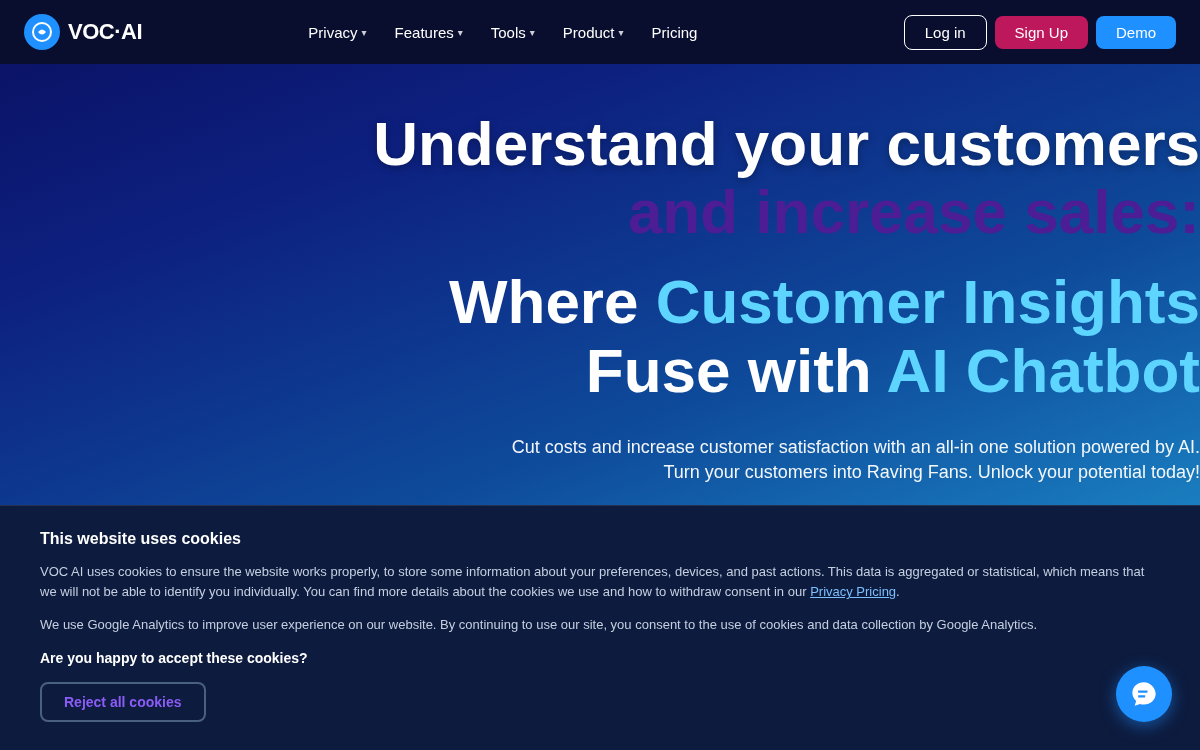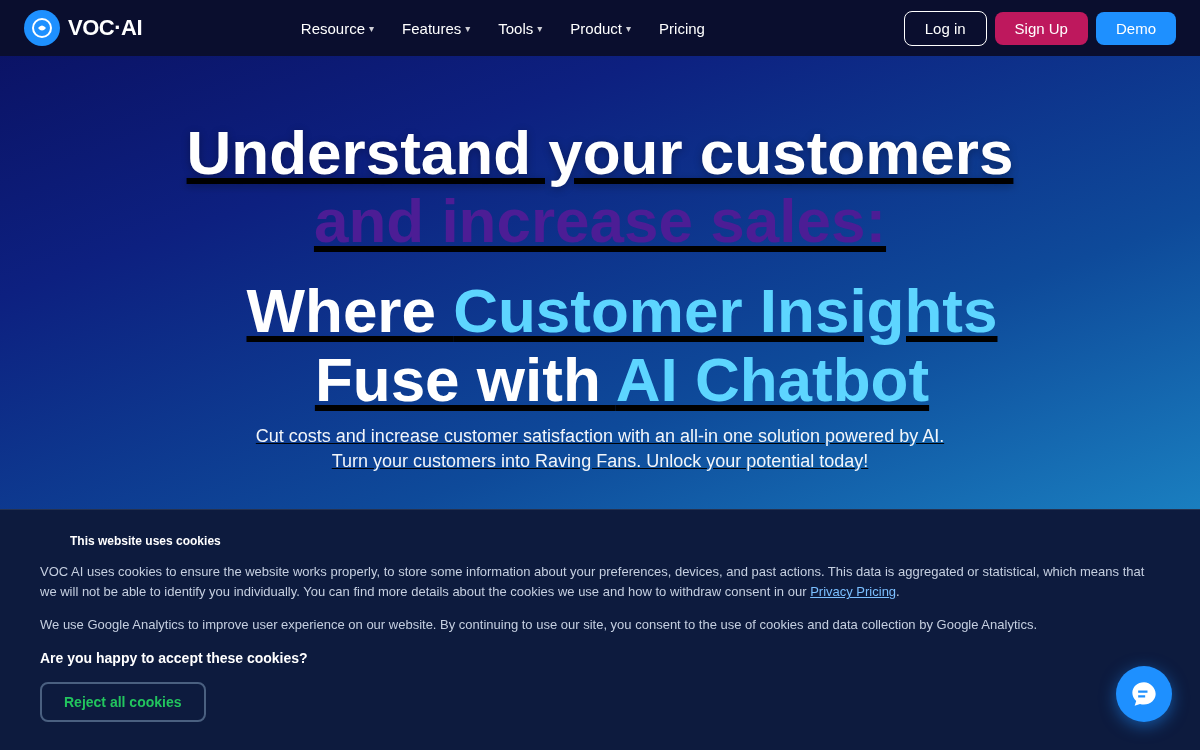--- a/index.html
+++ b/index.html
@@ -1,20 +1,20 @@
 <!DOCTYPE html>
 <html><head>
   <meta charset="utf-8">
   <style>
     * { margin: 0; padding: 0; box-sizing: border-box; }
     body { width: 1200px; height: 750px; overflow: hidden; font-family: -apple-system, BlinkMacSystemFont, 'Segoe UI', sans-serif; }
 
     
     nav {
-      position: absolute; top: 0; left: 0; right: 0; height: 56px;
+      position: absolute; top: 0; left: 0; right: 0; height: 64px;
       background: #0a0e2e;
       display: flex; align-items: center; justify-content: space-between;
       padding: 0 24px; z-index: 100;
     }
     .logo {
       display: flex; align-items: center; gap: 8px;
       color: white; font-size: 22px; font-weight: 800; letter-spacing: -0.5px;
     }
     .logo-icon {
       width: 36px; height: 36px;
@@ -65,52 +65,52 @@
     .hero-title-3 {
       font-size: 62px; font-weight: 800; color: white; line-height: 1.1; padding-left: 44px;
     }
     .hero-title-highlight-1 {
       color: #5dd5ff; font-size: 62px; font-weight: 800;
     }
     .hero-title-highlight-2 {
       color: #5dd5ff; font-size: 62px; font-weight: 800;
     }
     .hero-sub {
-      margin-top: 8px; color: white; font-size: 18px; line-height: 1.6; opacity: 0.95;
+      margin-top: 28px; color: white; font-size: 18px; line-height: 1.6; opacity: 0.95;
     }
     .hero-sub-2 { color: white; font-size: 18px; opacity: 0.95; }
 
     
     .cookie-banner {
       position: absolute; bottom: 0; left: 0; right: 0;
       background: #0d1b3e;
       padding: 24px 40px 28px;
       z-index: 200;
       border-top: 1px solid rgba(255,255,255,0.1);
     }
     .cookie-title {
-      color: white; font-size: 12px; font-weight: 700; margin-bottom: 14px; margin-left: 30px;
+      color: white; font-size: 16px; font-weight: 700; margin-bottom: 14px;
     }
     .cookie-text {
       color: #c5cfe0; font-size: 13px; line-height: 1.6; margin-bottom: 12px;
     }
     .cookie-text a { color: #7bbfff; text-decoration: underline; cursor: pointer; }
     .cookie-analytics {
       color: #c5cfe0; font-size: 13px; line-height: 1.6; margin-bottom: 14px;
     }
     .cookie-question {
       color: white; font-size: 14px; font-weight: 700; margin-bottom: 16px;
     }
     .cookie-buttons { display: flex; gap: 12px; }
     .btn-accept {
       background: #1e90ff; color: white; border: none;
       padding: 10px 22px; border-radius: 8px; font-size: 14px; font-weight: 600; cursor: pointer;
     }
     .btn-reject {
-      background: transparent; color: #22c55e; border: 2px solid #4a6080;
+      background: transparent; color: #8b5cf6; border: 2px solid #4a6080;
       padding: 10px 22px; border-radius: 8px; font-size: 14px; font-weight: 600; cursor: pointer;
     }
 
     
     .chat-btn {
       position: absolute; bottom: 28px; right: 28px;
       width: 56px; height: 56px; border-radius: 50%;
       background: #1e90ff;
       display: flex; align-items: center; justify-content: center;
       cursor: pointer; z-index: 300; box-shadow: 0 4px 16px rgba(30,144,255,0.5);
@@ -129,21 +129,21 @@
       <svg width="22" height="22" viewBox="0 0 22 22" fill="none">
         <circle cx="11" cy="11" r="9" stroke="white" stroke-width="2" fill="none"></circle>
         <path d="M7 11 Q11 6 15 11 Q11 16 7 11Z" fill="white"></path>
       </svg>
     </div>
     <span>VOC·AI</span>
   </div>
 
   <div class="nav-links">
     <div class="nav-item">
-      <span>Resource</span>
+      <span>Privacy</span>
       <span class="chevron">▾</span>
     </div>
     <div class="nav-item">
       <span>Features</span>
       <span class="chevron">▾</span>
     </div>
     <div class="nav-item">
       <span>Tools</span>
       <span class="chevron">▾</span>
     </div>
@@ -156,21 +156,21 @@
     </div>
   </div>
 
   <div class="nav-actions">
     <button class="btn-login">Log in</button>
     <button class="btn-signup">Sign Up</button>
     <button class="btn-demo">Demo</button>
   </div>
 </nav>
 
-<div style="position:absolute;top:119px;left:0;right:0;text-align:center;z-index:10;text-decoration:underline;">
+<div style="position:absolute;top:110px;left:0;right:0;text-align:right;z-index:10;">
   <div class="hero-title-1">Understand your customers</div>
   <div class="hero-title-2">and increase sales:</div>
   <div class="hero-title-3">
     <span>Where </span><span class="hero-title-highlight-1">Customer Insights</span>
   </div>
   <div class="hero-title-3">
     <span>Fuse with </span><span class="hero-title-highlight-2">AI Chatbot</span>
   </div>
   <p class="hero-sub">Cut costs and increase customer satisfaction with an all-in one solution powered by AI.</p>
   <p class="hero-sub-2">Turn your customers into Raving Fans. Unlock your potential today!</p>

